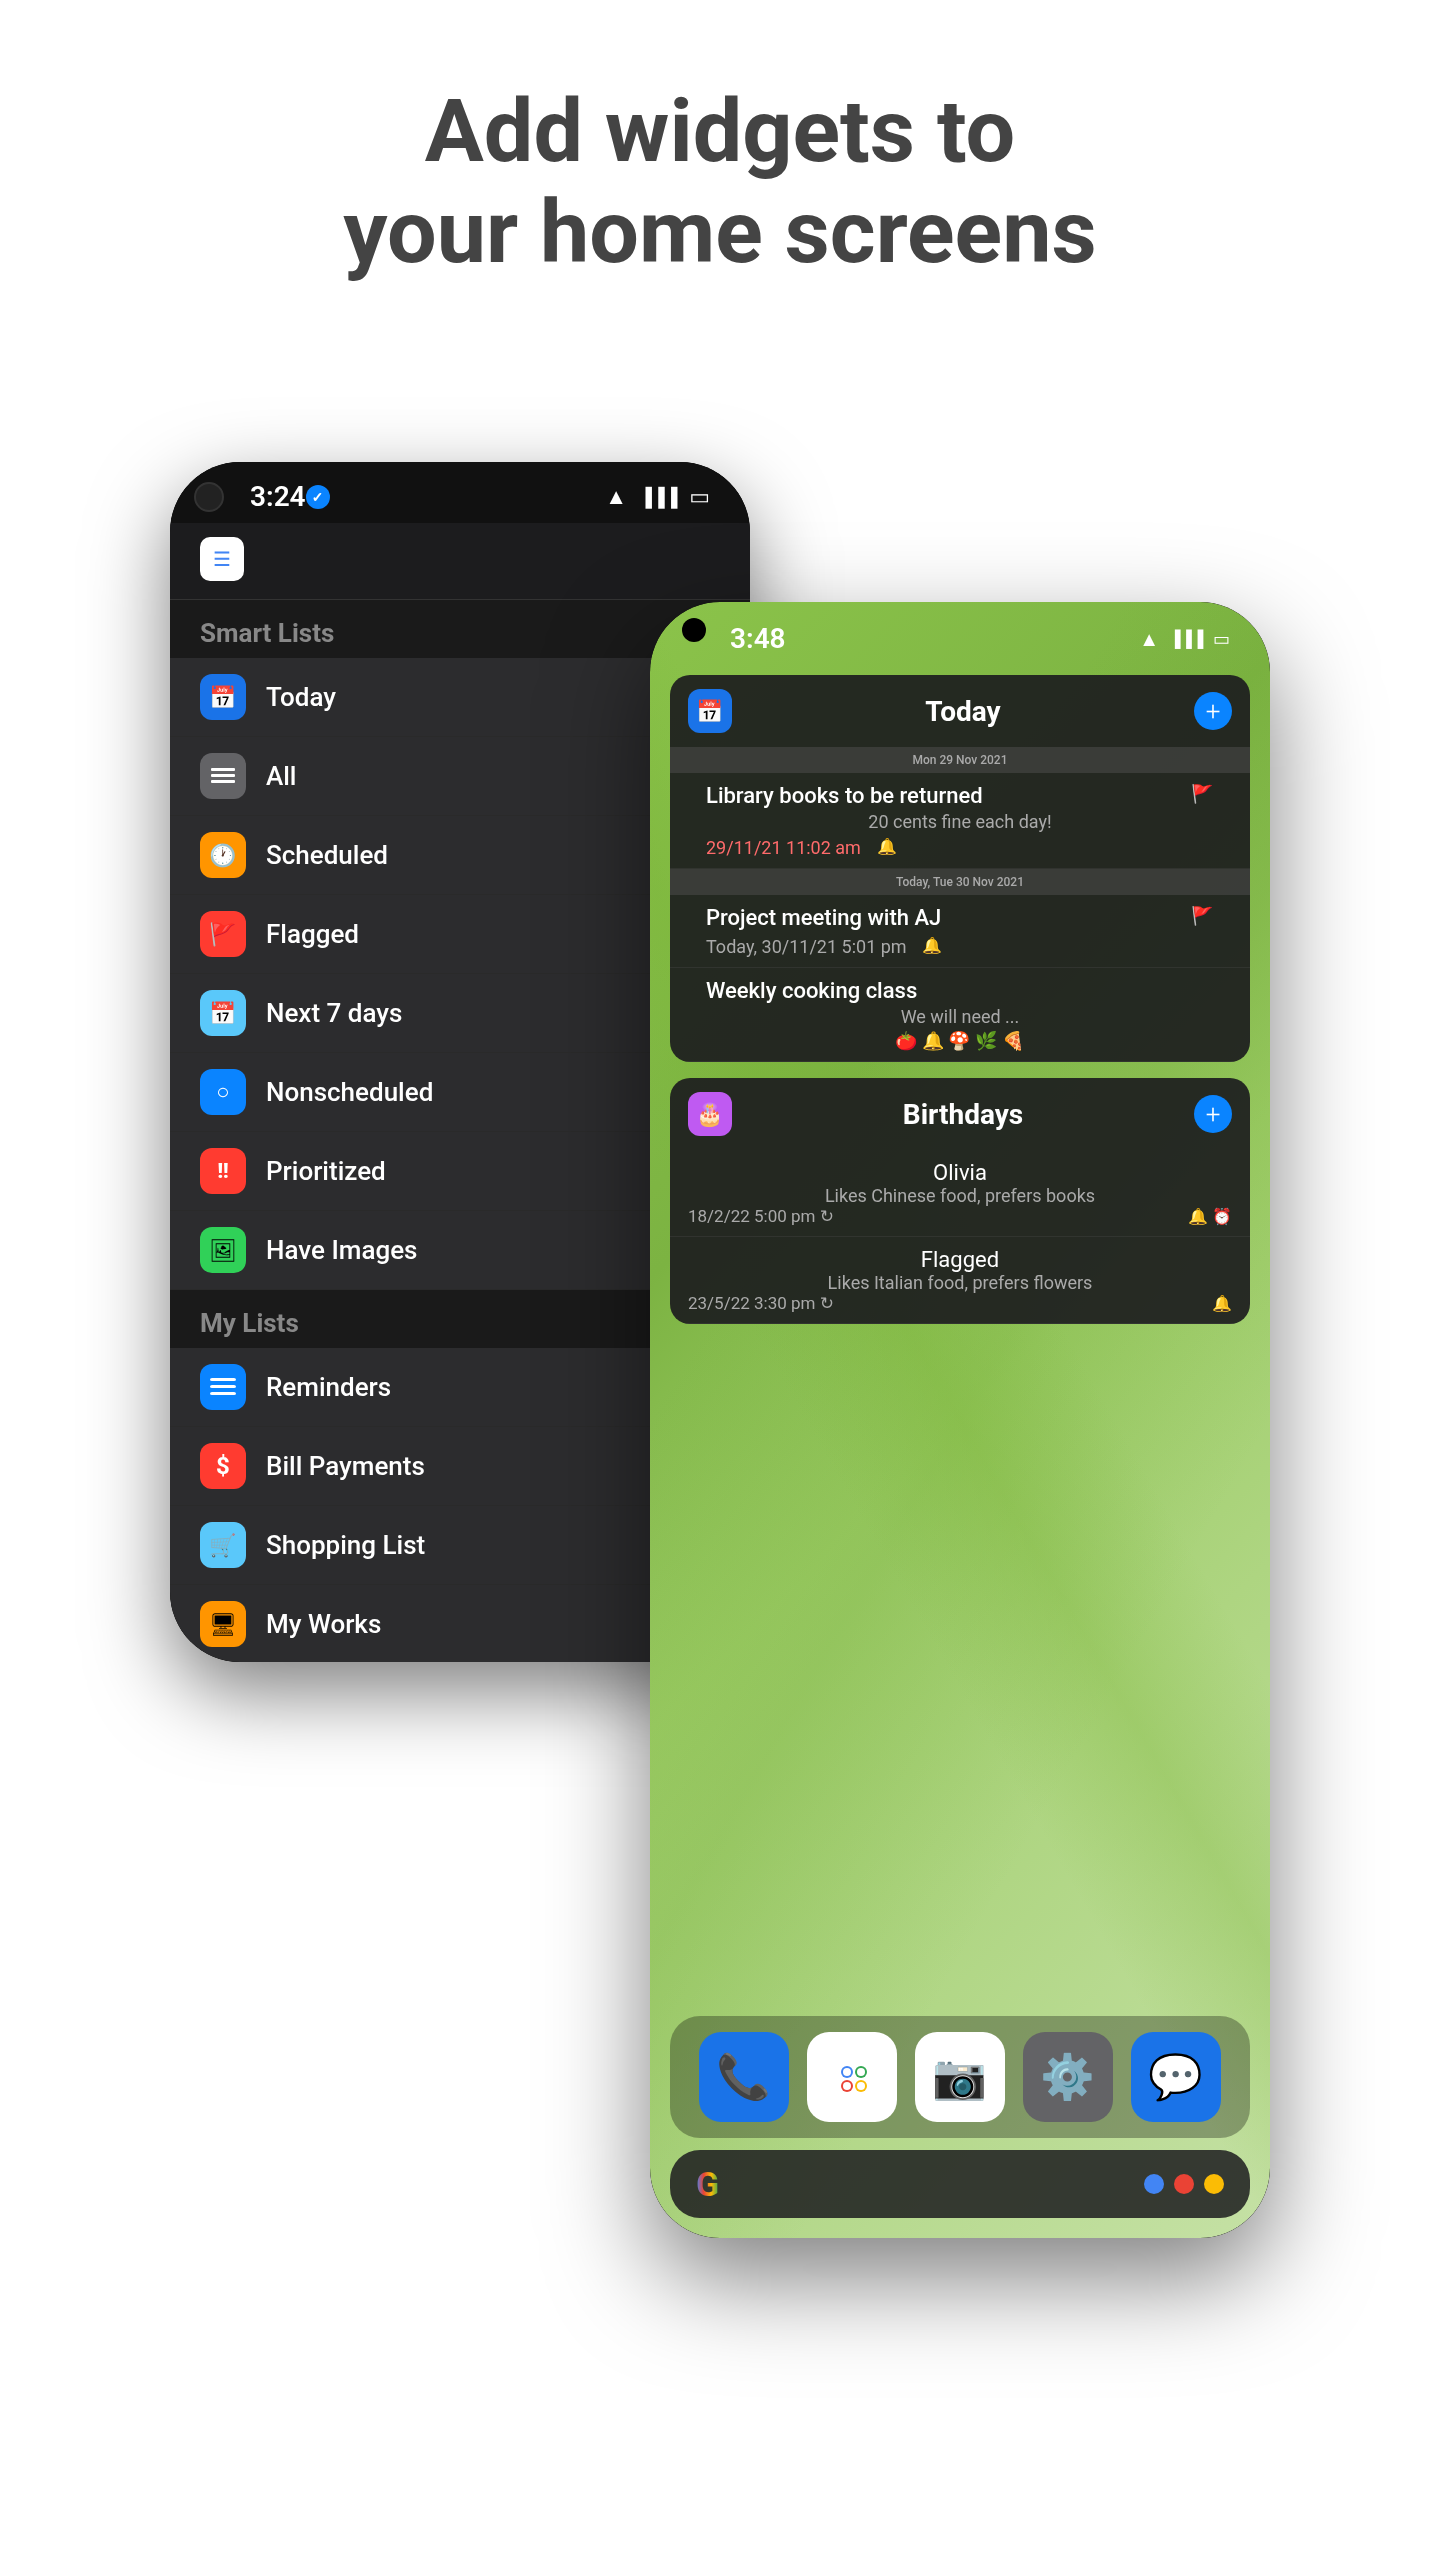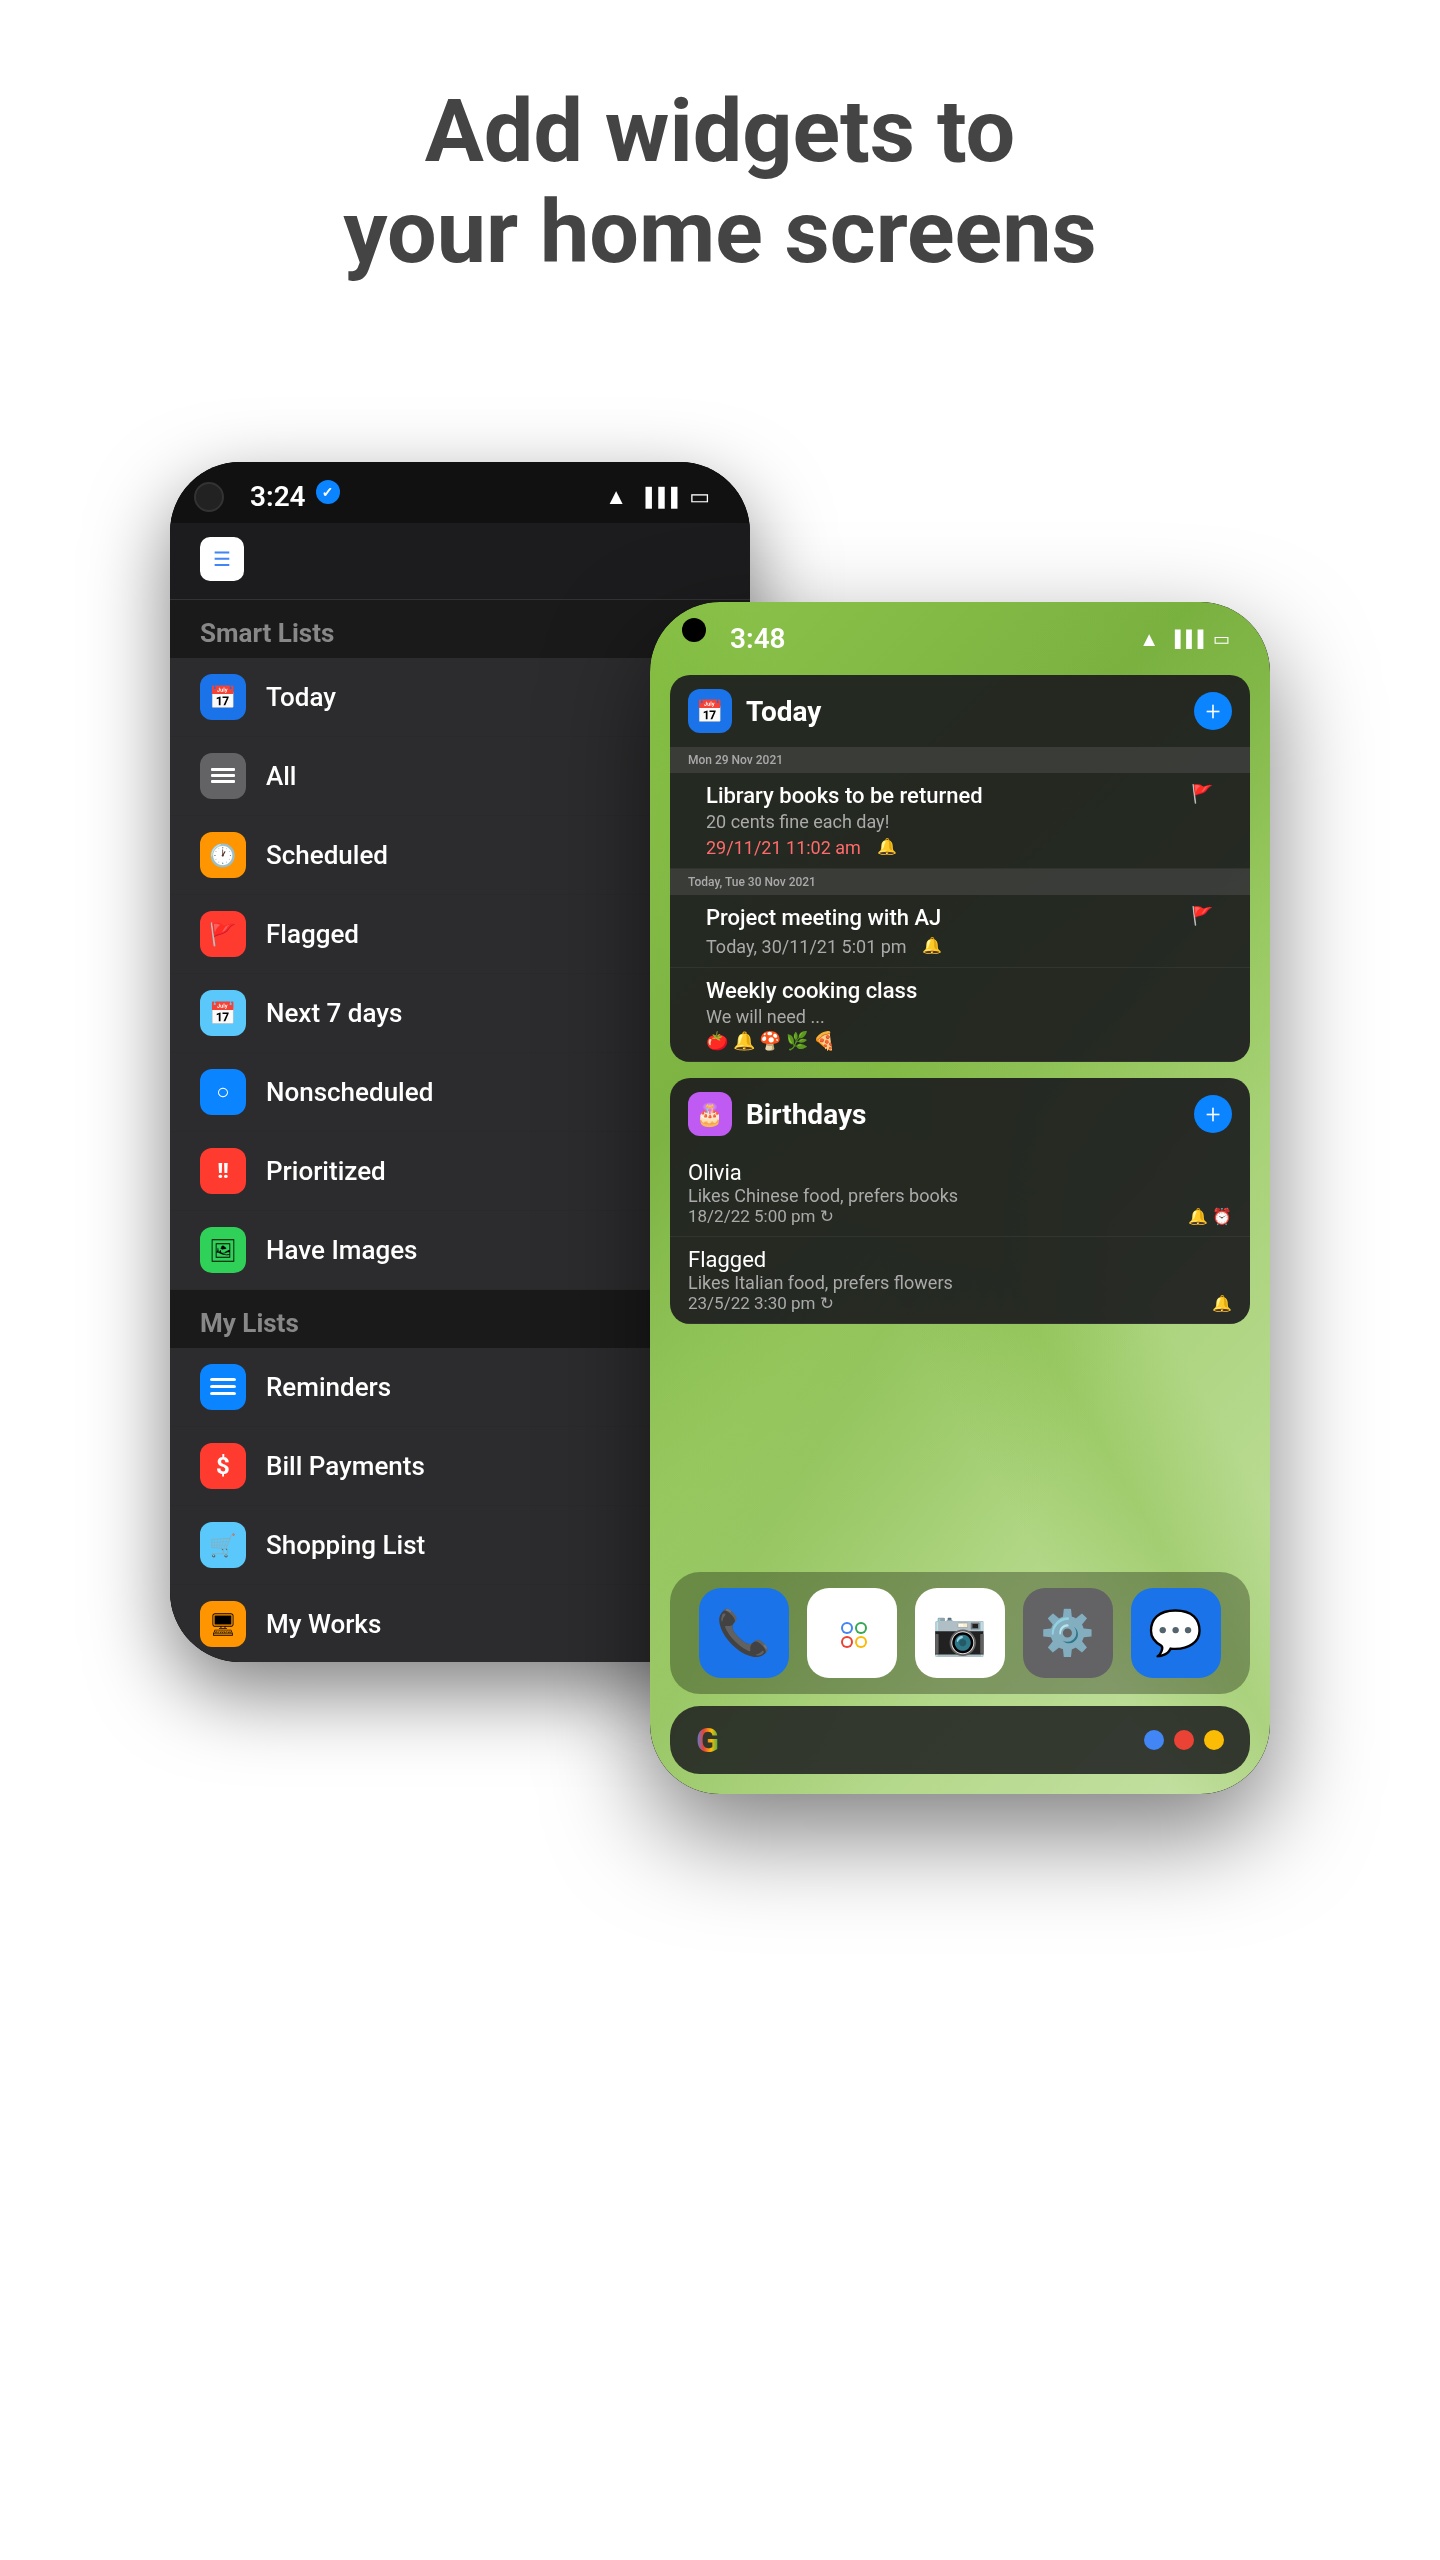--- a/index.html
+++ b/index.html
@@ -58,21 +58,21 @@
       align-items: center;
       padding: 18px 40px 10px 40px;
       background: #111111;
     }
 
     .status-time-back {
       color: white;
       font-size: 28px;
       font-weight: 600;
       display: flex;
-      gap: 10px;
+      align-items: center;
     }
 
     .status-icons-back {
       display: flex;
       align-items: center;
       gap: 12px;
     }
 
     .status-icon {
       color: white;
@@ -140,26 +140,27 @@
       font-size: 26px;
       font-weight: 500;
     }
 
     
     .phone-front {
       position: absolute;
       right: 0;
       top: 200px;
       width: 620px;
-      height: 1192px;
+      height: 1636px;
       background: #111111;
       border-radius: 70px;
       box-shadow: 0 40px 100px rgba(0,0,0,0.5);
       overflow: hidden;
       z-index: 2;
+      text-align: center;
     }
 
     .phone-front-inner {
       width: 100%;
       height: 100%;
       border-radius: 70px;
       overflow: hidden;
       position: relative;
       background: linear-gradient(135deg, #8bc34a 0%, #7cb342 30%, #9ccc65 50%, #aed581 70%, #c5e1a5 100%);
     }

